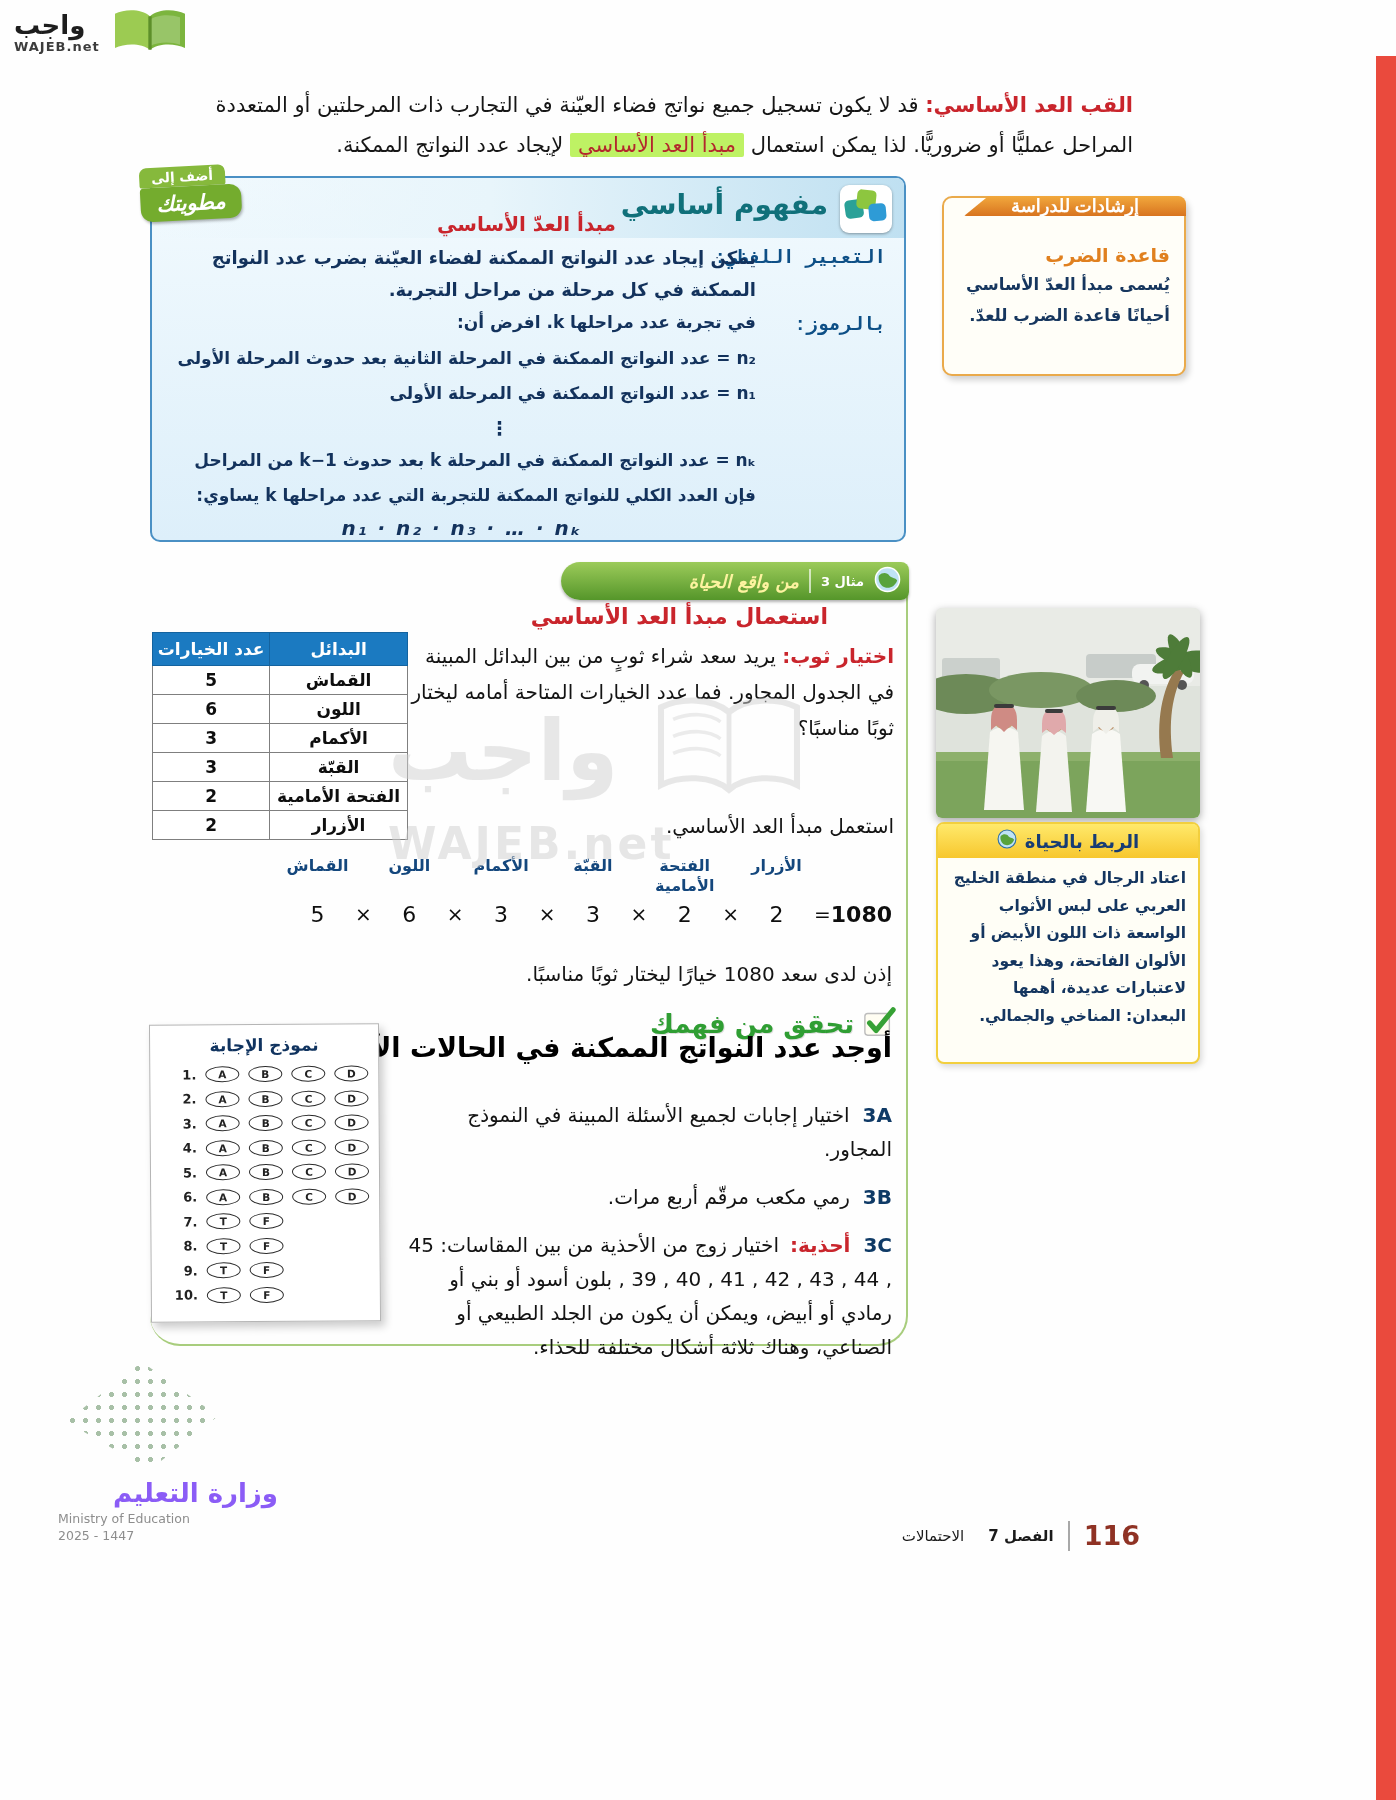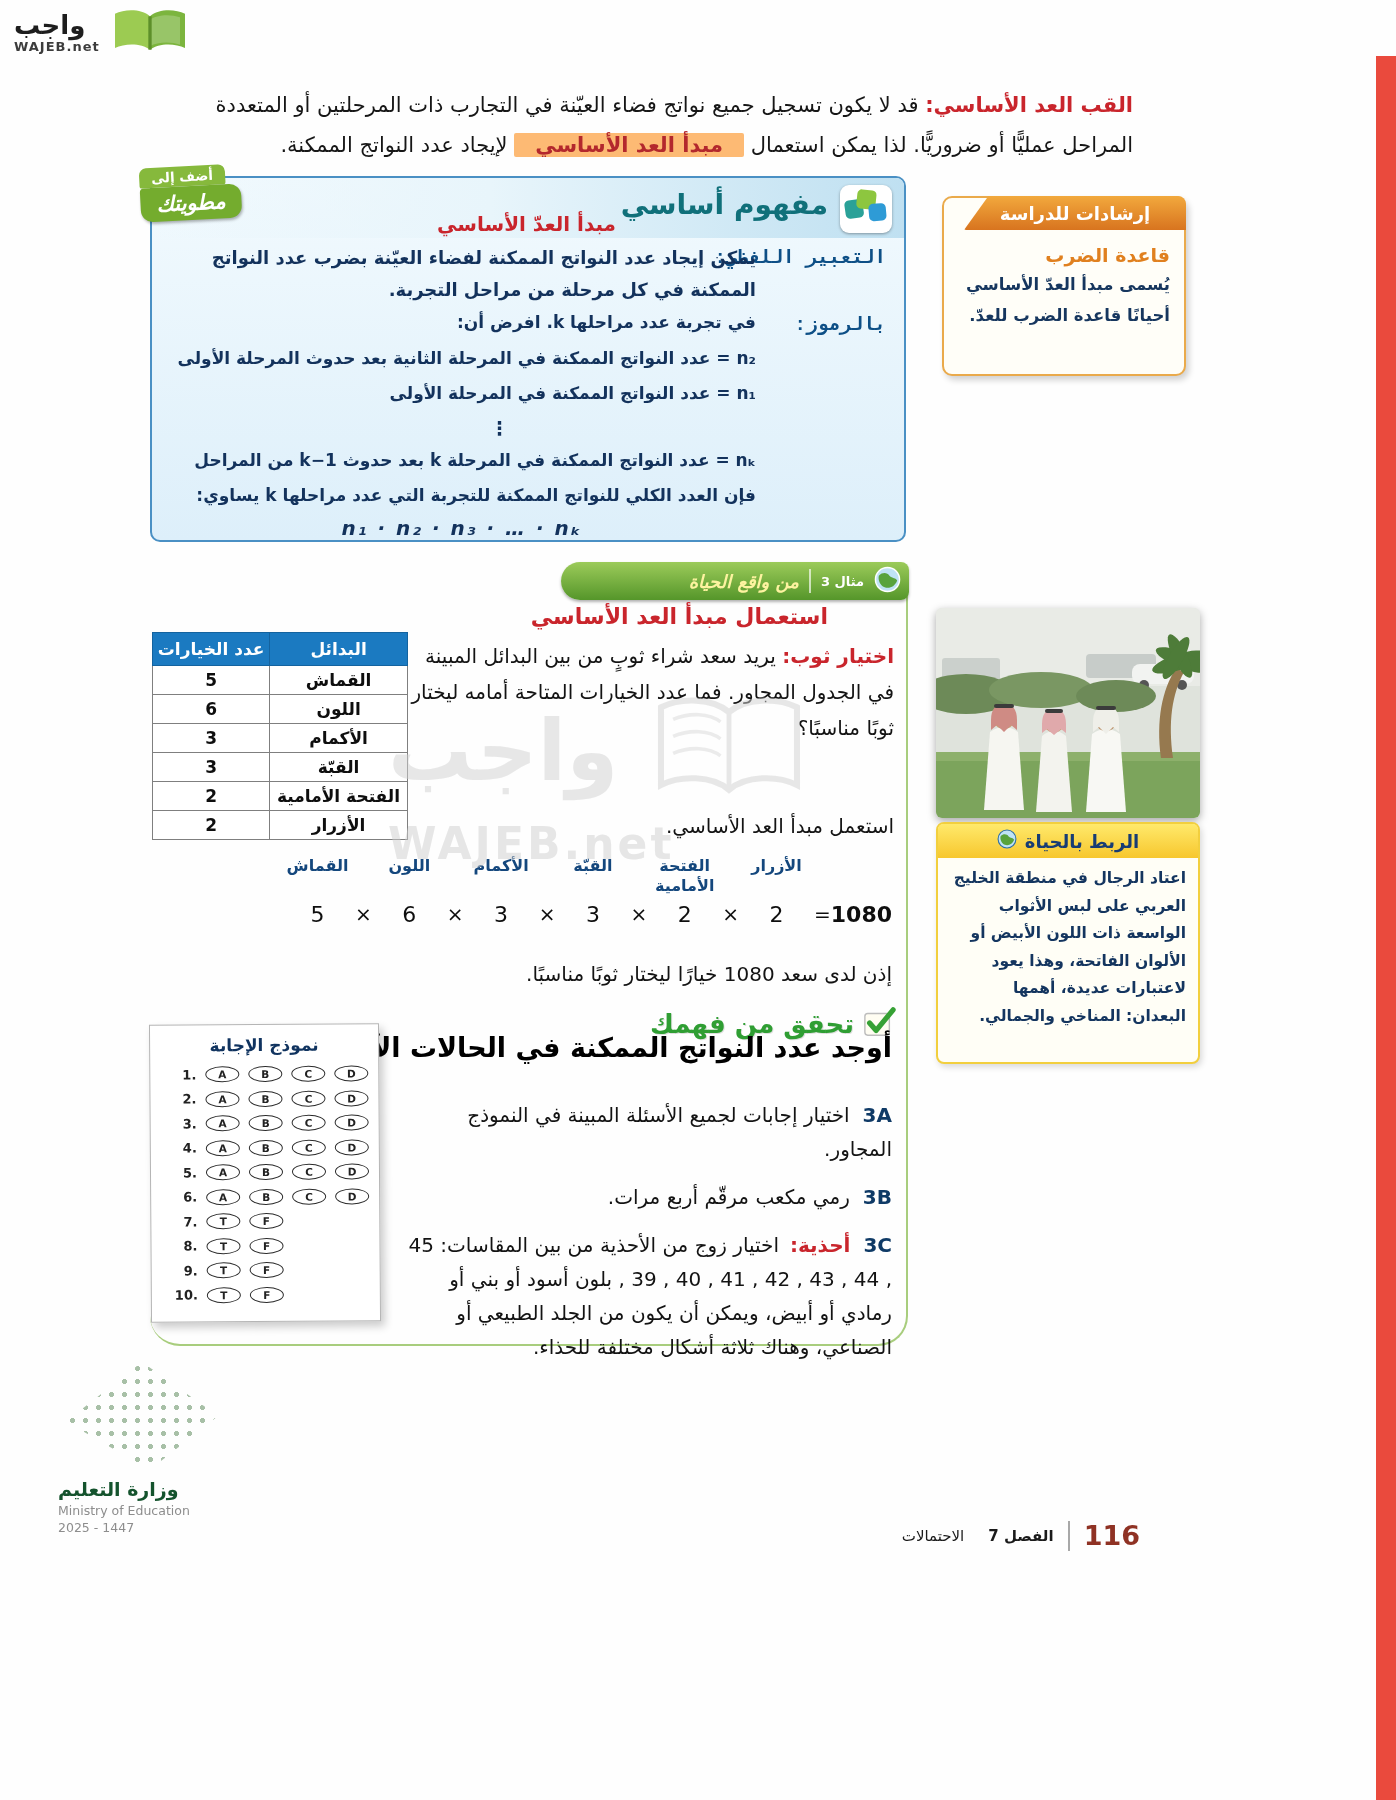--- a/index.html
+++ b/index.html
@@ -16,21 +16,21 @@
   .logo { position:absolute; left:14px; top:6px; display:flex; align-items:center; gap:10px; }
   .logo-text { text-align:left; }
   .logo-ar { font-size:26px; font-weight:bold; color:#1d1d1d; line-height:1.05; }
   .logo-en { font-size:13px; color:#3c3c3c; letter-spacing:1px; font-weight:bold; }
   .logo-icon svg { display:block; }
 
   
   .intro { position:absolute; left:165px; top:86px; width:968px; direction:rtl; text-align:right;
            font-size:21px; line-height:1.9; color:#161616; margin:0; }
   .intro .term { color:#c9252c; font-weight:bold; }
-  .intro .hl { background:#fdba74; color:#b3282d; font-weight:bold; padding:0 21px; border-radius:2px; }
+  .intro .hl { background:#bef264; color:#b3282d; font-weight:normal; padding:0 8px; border-radius:2px; }
 
   
   .concept-box { position:absolute; left:150px; top:176px; width:756px; height:366px;
                  border:2.5px solid #4a90c4; border-radius:10px;
                  background:linear-gradient(180deg,#f2fafe 0%,#ddeffa 100%); z-index:2; }
   .concept-header { position:relative; height:60px; border-radius:8px 8px 0 0;
                     background:linear-gradient(270deg,#bfe0f1 0%,#e8f5fb 55%,rgba(232,245,251,0) 100%); }
   .concept-icon { position:absolute; right:12px; top:7px; width:52px; height:48px; background:#fff;
                   border-radius:9px; box-shadow:0 1px 3px rgba(0,0,0,.35); display:flex; align-items:center; justify-content:center; }
   .concept-title { position:absolute; right:76px; top:10px; font-size:28px; font-weight:bold; color:#10707a; }
@@ -49,25 +49,25 @@
   .cb-sym-intro { margin-bottom:9px; line-height:1.6; }
   .cb-line { margin-bottom:8px; line-height:1.55; }
   .cb-line.dots { padding-right:42%; font-size:19px; margin-bottom:4px; }
   .cb-formula { text-align:center; direction:ltr; font-size:20px; font-weight:bold; font-style:italic;
                 letter-spacing:2px; margin-top:4px; color:#13325c; }
 
   
   .study-box { position:absolute; left:942px; top:196px; width:244px; height:180px;
                border:2px solid #eaaa4b; border-radius:10px; background:#fffef8;
                box-shadow:3px 4px 6px rgba(0,0,0,.18); z-index:2; }
-  .study-header { position:absolute; top:-2px; left:20px; right:-2px; height:34px;
+  .study-header { position:absolute; top:-2px; left:20px; right:-2px; height:20px;
                   background:linear-gradient(180deg,#f2a93d,#d8741f);
                   clip-path:polygon(11% 0,100% 0,100% 100%,0 100%);
                   border-radius:0 8px 0 2px; color:#fff; font-weight:bold; font-size:18px;
-                  display:flex; align-items:center; justify-content:center; direction:rtl; }
+                  display:flex; align-items:center; justify-content:center; direction:rtl;font-family:Liberation Serif, serif; }
   .study-title { margin-top:46px; padding:0 14px; color:#e0801f; font-weight:bold; font-size:19px;
                  text-align:right; direction:rtl; }
   .study-body { padding:4px 14px; color:#16365e; font-weight:bold; font-size:16.5px; line-height:1.85;
                 text-align:right; direction:rtl; }
 
   
   .example-section { position:absolute; left:150px; top:566px; width:758px; height:780px;
                      border-right:2.5px solid #a8cd7d; border-bottom:2.5px solid #a8cd7d;
                      border-radius:0 0 30px 30px; z-index:1; }
   .example-banner { position:absolute; top:-4px; right:-3px; width:348px; height:38px;
@@ -150,21 +150,21 @@
   .wm-ar { font-size:84px; font-weight:bold; color:#d2d2d2; line-height:1; }
   .wm-en { font-size:44px; font-weight:bold; color:#cfcfcf; letter-spacing:3px; margin-top:6px; }
   .wm-book { width:170px; height:122px; }
 
   
   .ministry { position:absolute; left:58px; top:1362px; width:220px; }
   .ministry-dots { width:152px; height:108px; margin-left:8px;
                    background:radial-gradient(#a4bda2 2.3px, transparent 2.8px);
                    background-size:13px 13px;
                    clip-path:polygon(50% 0,100% 50%,55% 100%,0 55%); opacity:.95; }
-  .ministry-ar { color:#14532d; font-size:19px; font-weight:bold; direction:rtl; text-align:left;
+  .ministry-ar { color:#8b5cf6; font-size:26px; font-weight:bold; direction:rtl; text-align:right;
                  margin-top:8px; }
   .ministry-en { color:#8d8d8d; font-size:12.5px; margin-top:3px; }
   .ministry-years { color:#8d8d8d; font-size:12.5px; margin-top:2px; }
 
   .footer { position:absolute; right:256px; top:1520px; display:flex; direction:rtl;
             align-items:center; gap:14px; }
   .footer-page-num { font-size:27px; font-weight:bold; color:#8f3224; }
   .footer-divider { width:2px; height:30px; background:#a8a8a8; }
   .footer-chapter { font-size:15px; font-weight:bold; color:#1a1a1a; }
   .footer-chapter-name { font-size:15px; color:#1a1a1a; margin-right:10px; }

